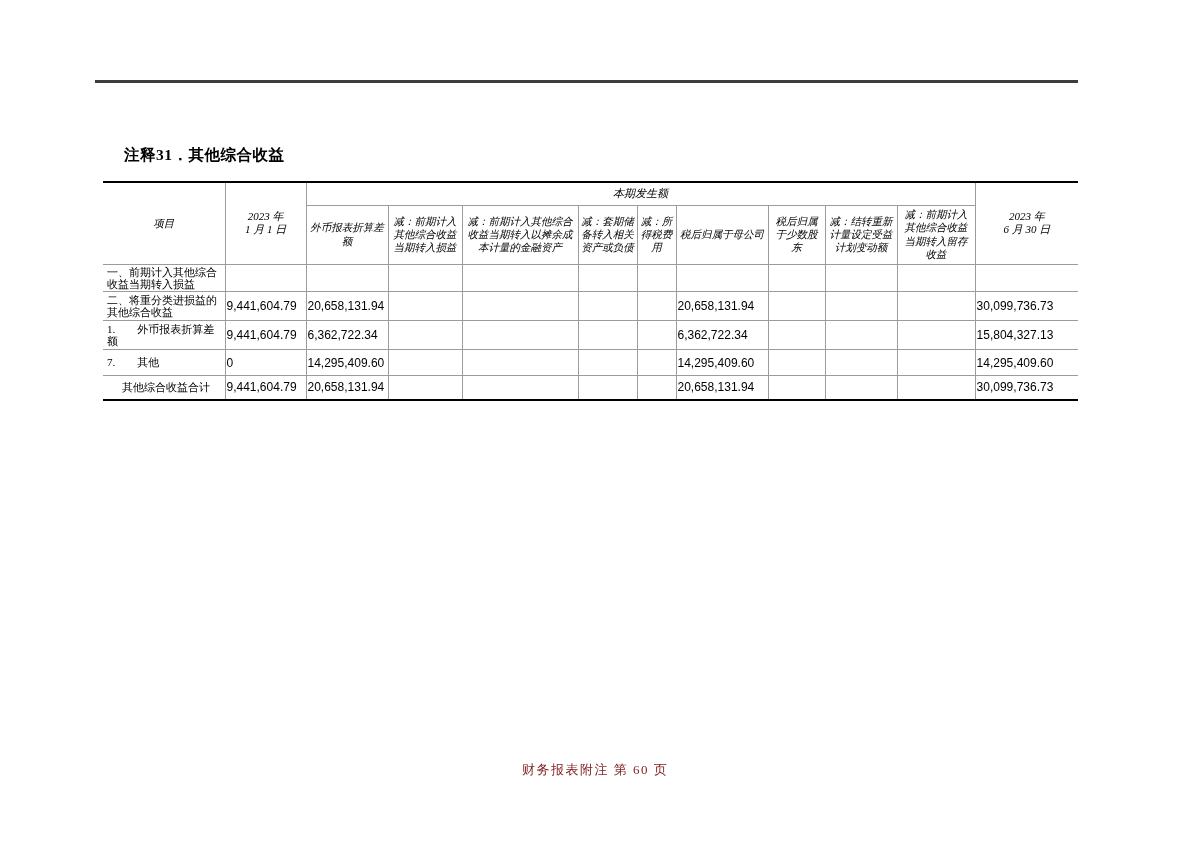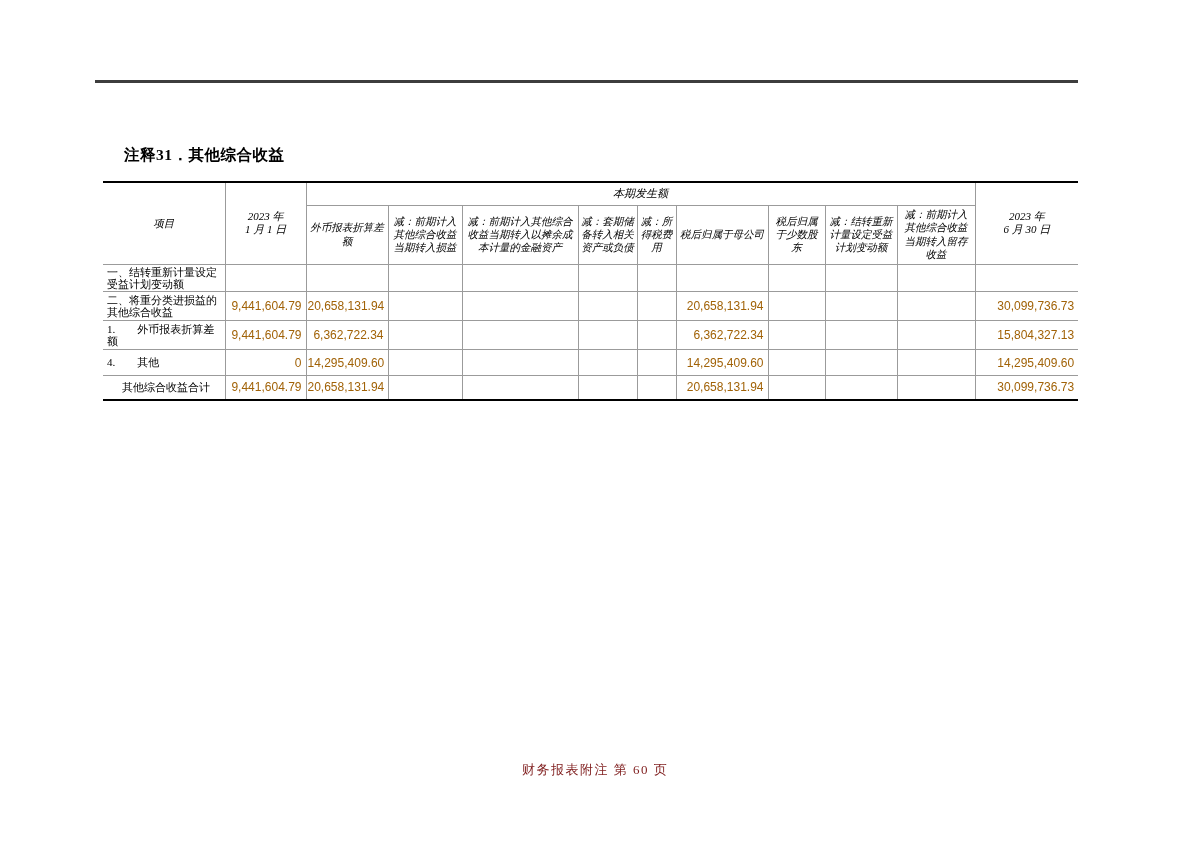--- a/index.html
+++ b/index.html
@@ -52,22 +52,22 @@
   tr.hr1 { height: 23px; }
   tr.hr2 { height: 59px; }
 
   td.lbl {
     font-size: 11px; line-height: 1.12;
     text-align: left; padding: 1px 2px 1px 4px; color: #000;
   }
   td.lbl.indent { padding-left: 19px; }
   td.num {
     font-family: "Liberation Sans", "DejaVu Sans", sans-serif;
-    font-size: 12px; text-align: right; padding: 1px 4px 1px 1px;
-    color: #a16207; white-space: nowrap;
+    font-size: 12px; text-align: left; padding: 1px 4px 1px 1px;
+    color: #000000; white-space: nowrap;
   }
   tr.r1 { height: 25px; }
   tr.r2 { height: 29px; }
   tr.r3 { height: 29px; }
   tr.r4 { height: 26px; }
   tr.r5 { height: 24px; margin-top: 8px; }
 
   .doc-footer {
     position: absolute; left: 0; top: 761px; width: 1190px;
     text-align: center; font-size: 13px; color: #7f1d1d;
@@ -115,21 +115,21 @@
         <th class="hdr">减：套期储备转入相关资产或负债</th>
         <th class="hdr">减：所得税费用</th>
         <th class="hdr">税后归属于母公司</th>
         <th class="hdr">税后归属于少数股东</th>
         <th class="hdr">减：结转重新计量设定受益计划变动额</th>
         <th class="hdr">减：前期计入其他综合收益当期转入留存收益</th>
       </tr>
     </thead>
     <tbody>
       <tr class="r1">
-        <td class="lbl">一、结转重新计量设定受益计划变动额</td>
+        <td class="lbl">一、前期计入其他综合收益当期转入损益</td>
         <td class="num"></td>
         <td class="num"></td>
         <td class="num"></td>
         <td class="num"></td>
         <td class="num"></td>
         <td class="num"></td>
         <td class="num"></td>
         <td class="num"></td>
         <td class="num"></td>
         <td class="num"></td>
@@ -157,21 +157,21 @@
         <td class="num"></td>
         <td class="num"></td>
         <td class="num"></td>
         <td class="num">6,362,722.34</td>
         <td class="num"></td>
         <td class="num"></td>
         <td class="num"></td>
         <td class="num">15,804,327.13</td>
       </tr>
       <tr class="r4">
-        <td class="lbl">4.　　其他</td>
+        <td class="lbl">7.　　其他</td>
         <td class="num">0</td>
         <td class="num">14,295,409.60</td>
         <td class="num"></td>
         <td class="num"></td>
         <td class="num"></td>
         <td class="num"></td>
         <td class="num">14,295,409.60</td>
         <td class="num"></td>
         <td class="num"></td>
         <td class="num"></td>

